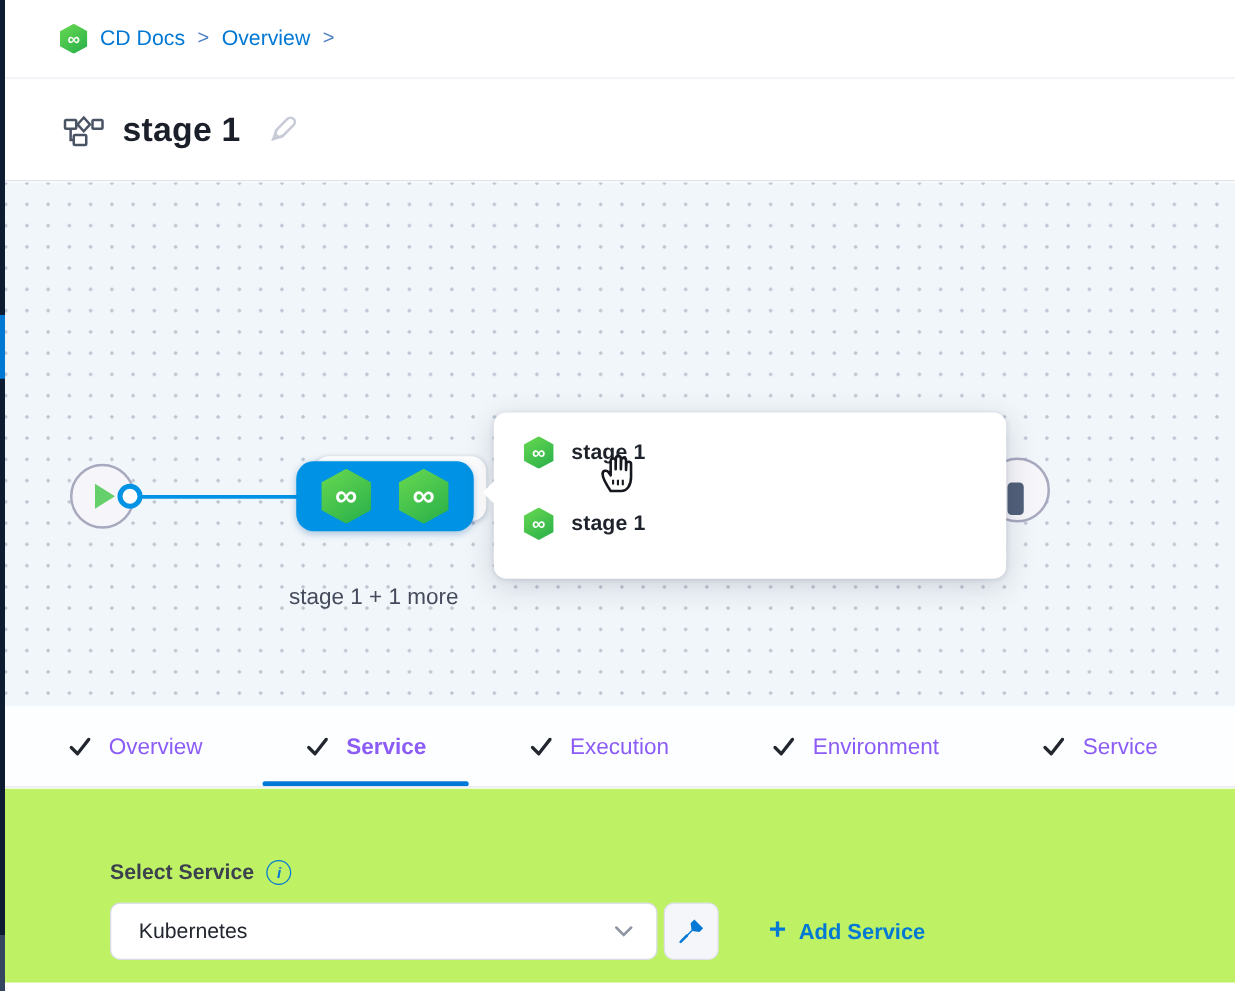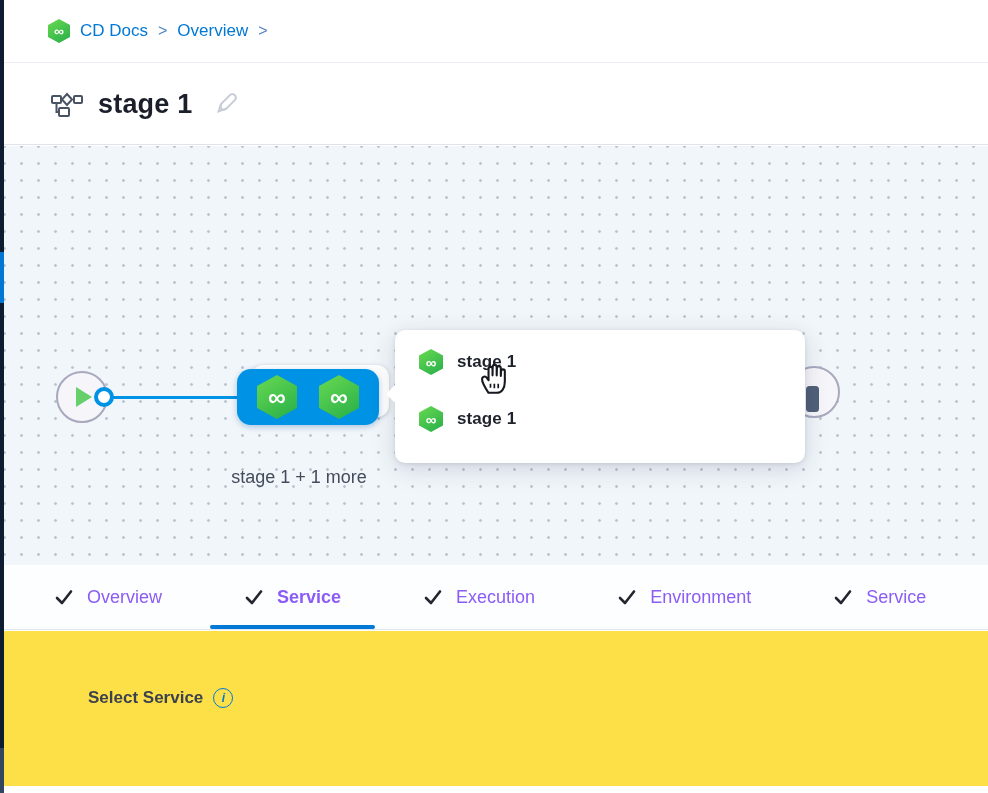--- a/index.html
+++ b/index.html
@@ -82,21 +82,21 @@
   
   .tab-bar { position:absolute; left:4px; right:0; top:565px; height:65px; background:#fdfeff;
     border-bottom:1px solid #e3e6ee; display:flex; align-items:stretch; padding-left:16px; gap:14px; overflow:hidden; }
   .tab { position:relative; display:flex; align-items:center; gap:13px; padding:0 34px;
     font-size:18px; color:#8b5cf6; font-weight:500; white-space:nowrap; cursor:pointer; }
   .tab.active::after { content:""; position:absolute; left:0; right:0; bottom:0; height:4px;
     background:#0379d7; border-radius:3px; }
   .check-icon { flex:none; display:inline-flex; }
 
   
-  .content { position:absolute; left:4px; right:0; top:631px; height:155px; background:#fde047; }
+  .content { position:absolute; left:4px; right:0; top:631px; height:155px; background:#bef264; }
   .field-label-row { position:absolute; left:84px; top:57px; display:flex; align-items:center; gap:10px; }
   .field-label { font-size:17px; font-weight:bold; color:#3c414e; }
   .info-icon { width:20px; height:20px; border:1.8px solid #0278d5; border-radius:50%;
     color:#0278d5; font-size:12px; font-weight:bold; display:inline-flex; align-items:center; justify-content:center;
     font-style:italic; cursor:pointer; }
 
   .controls-row { position:absolute; left:84px; top:91px; display:flex; align-items:center; }
   .service-select { width:438px; height:46px; background:#fff; border:1px solid #d8dbe5; border-radius:8px;
     display:flex; align-items:center; justify-content:space-between; padding:0 18px 0 22px; cursor:pointer; }
   .select-value { font-size:17px; color:#22272f; }
@@ -240,13 +240,35 @@
       </span>
     <span>Service</span>
   </div>
 </div>
 
 <div class="content">
   <div class="field-label-row">
     <span class="field-label">Select Service</span>
     <span class="info-icon">i</span>
   </div>
+  <div class="controls-row">
+    <div class="service-select">
+      <span class="select-value">Kubernetes</span>
+      <span style="display:inline-flex;">
+        <svg width="16" height="10" viewBox="0 0 16 10" fill="none" stroke="#8f96a4" stroke-width="2" stroke-linecap="round">
+            <polyline points="2,2 8,8 14,2"></polyline>
+          </svg>
+      </span>
+    </div>
+    <div class="pin-button">
+      <span style="display:inline-flex;">
+        <svg width="24" height="24" viewBox="0 0 24 24" fill="#0278d5">
+          <path d="M14.5 2.5 L21.5 9.5 L18.5 12.5 L13 11.8 L9 15.8 L8.2 15 L12.2 11 L11.5 5.5 Z"></path>
+          <path d="M8.6 15.4 L3.5 20.5" stroke="#0278d5" stroke-width="2" stroke-linecap="round"></path>
+        </svg>
+      </span>
+    </div>
+    <div class="add-service">
+      <span class="plus">+</span>
+      <span class="add-service-label">Add Service</span>
+    </div>
+  </div>
 </div>
 
 </body></html>

